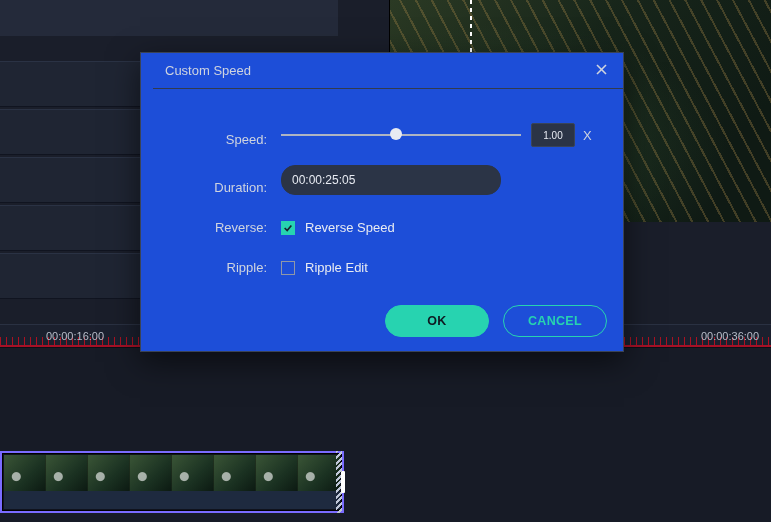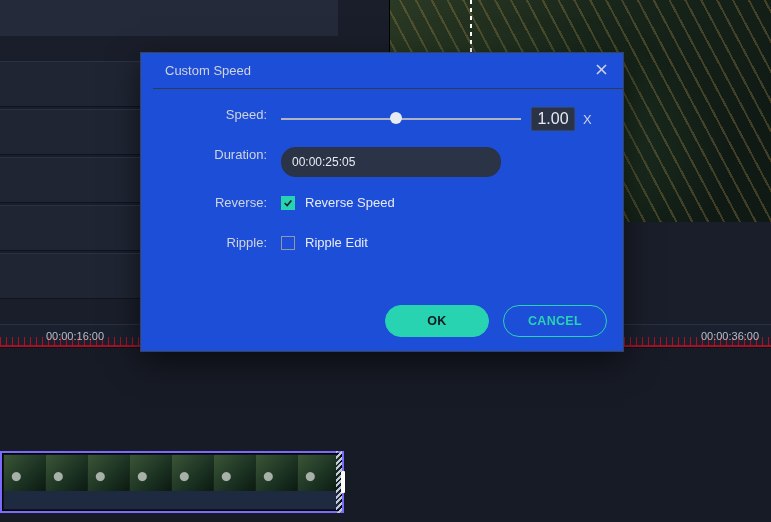--- a/index.html
+++ b/index.html
@@ -107,39 +107,39 @@
   }
   .dlg-title span { color: #cfd4df; font-size: 13px; }
   .close-btn {
     width: 20px; height: 20px; display: flex; align-items:center; justify-content:center;
     color: #cfd4df; font-size: 13px; cursor: pointer; background: none; border: none;
   }
   .close-btn svg { width: 11px; height: 11px; }
   .close-btn svg line { stroke: #cfd4df; stroke-width: 1.6; }
 
   .form { padding: 18px 18px 8px 18px; color: #cfd4df; font-size: 13px; }
-  .row { display: flex; align-items: flex-start; height: 40px; }
+  .row { display: flex; align-items: flex-end; height: 40px; }
   .row .label { width: 110px; text-align: right; padding-right: 14px; color: #cfd4df; font-size: 13px; }
   .row .controls { display: flex; align-items: center; flex: 1; }
 
   
   .slider {
     position: relative; width: 240px; height: 18px; margin-right: 10px;
   }
   .slider .track {
     position: absolute; left: 0; right: 0; top: 8px; height: 2px; background: #aeb4c2;
   }
   .slider .thumb {
     position: absolute; top: 2px; width: 12px; height: 12px; border-radius: 50%;
     background: #e8ebf2; transform: translateX(-50%);
   }
 
   .speed-val {
     width: 44px; height: 24px; background: #2b3446; border: 1px solid #394459;
-    color: #e8ebf2; font-size: 16px; text-align: center; border-radius: 2px;
+    color: #e8ebf2; font-size: 10px; text-align: center; border-radius: 2px;
   }
   .x-label { margin-left: 8px; color: #cfd4df; font-size: 13px; }
 
   .duration-val {
     width: 220px; height: 30px; background: #2b3446; border: 1px solid #2b3446;
     color: #e8ebf2; font-size: 12px; padding: 0 10px; border-radius: 14px;
     display: flex; align-items: center;
   }
 
   .chk {

